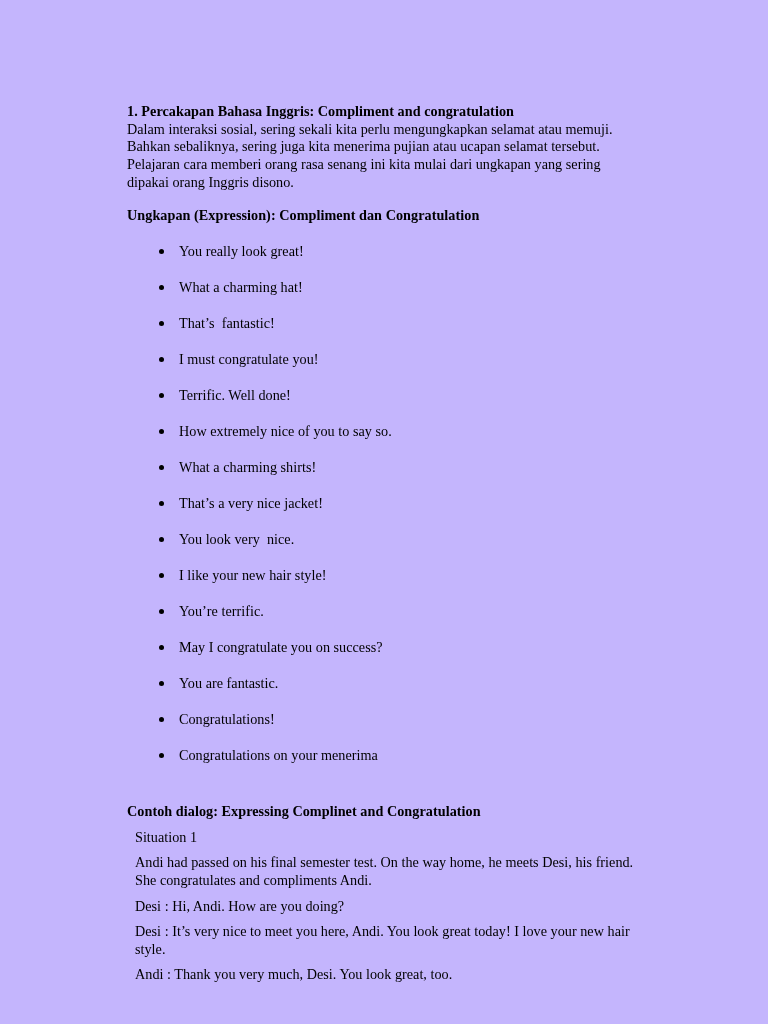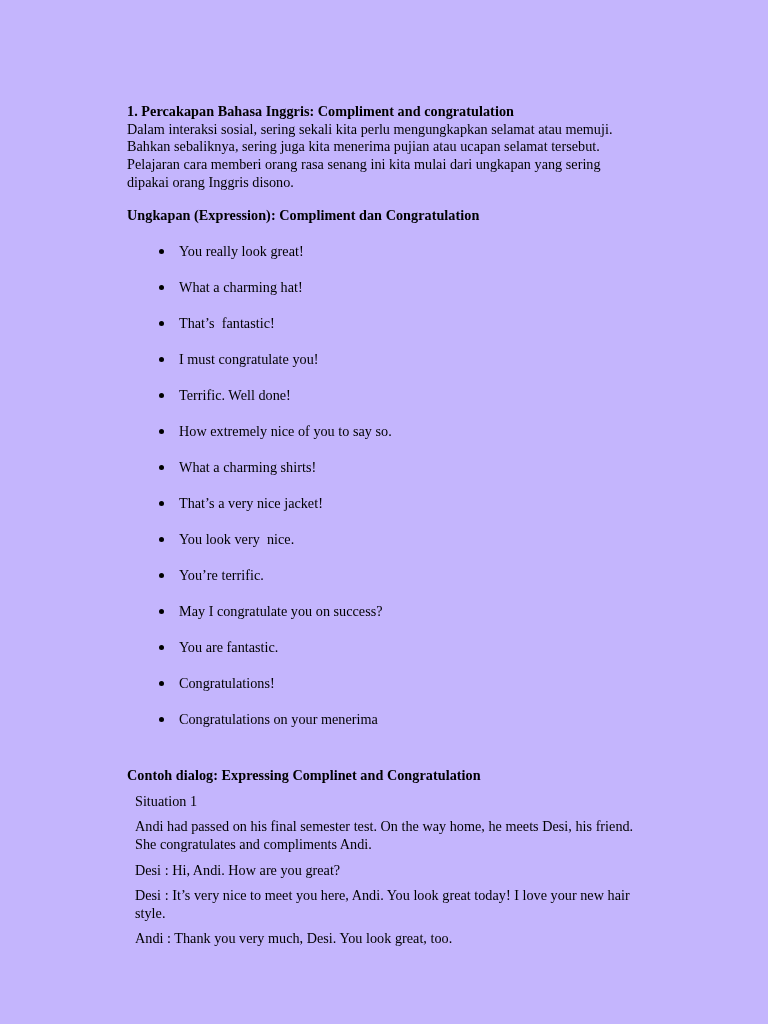--- a/index.html
+++ b/index.html
@@ -118,37 +118,38 @@
       <ul class="bullets">
         <li><span class="bullet-dot"></span><span>You really look great!</span></li>
         <li><span class="bullet-dot"></span><span>What a charming hat!</span></li>
         <li><span class="bullet-dot"></span><span>That’s  fantastic!</span></li>
         <li><span class="bullet-dot"></span><span>I must congratulate you!</span></li>
         <li><span class="bullet-dot"></span><span>Terrific. Well done!</span></li>
         <li><span class="bullet-dot"></span><span>How extremely nice of you to say so.</span></li>
         <li><span class="bullet-dot"></span><span>What a charming shirts!</span></li>
         <li><span class="bullet-dot"></span><span>That’s a very nice jacket!</span></li>
         <li><span class="bullet-dot"></span><span>You look very  nice.</span></li>
+        <li><span class="bullet-dot"></span><span>I like your new hair style!</span></li>
         <li><span class="bullet-dot"></span><span>You’re terrific.</span></li>
         <li><span class="bullet-dot"></span><span>May I congratulate you on success?</span></li>
         <li><span class="bullet-dot"></span><span>You are fantastic.</span></li>
         <li><span class="bullet-dot"></span><span>Congratulations!</span></li>
         <li><span class="bullet-dot"></span><span>Congratulations on your menerima</span></li>
       </ul>
     </div>
 
     <div class="gap-before-contoh"></div>
 
     <div>
       <div class="h-bold">Contoh dialog: Expressing Complinet and Congratulation</div>
       <div class="para">Situation 1</div>
       <div class="para">Andi had passed on his final semester test. On the way home, he meets Desi, his friend.
 She congratulates and compliments Andi.</div>
       <div class="dialog-lines">
-        <div class="para">Desi : Hi, Andi. How are you great?</div>
+        <div class="para">Desi : Hi, Andi. How are you doing?</div>
         <div class="para">Desi : It’s very nice to meet you here, Andi. You look great today! I love your new hair
 style.</div>
         <div class="para">Andi : Thank you very much, Desi. You look great, too.</div>
       </div>
     </div>
 
   </div>
 </div>
 
 </body></html>

